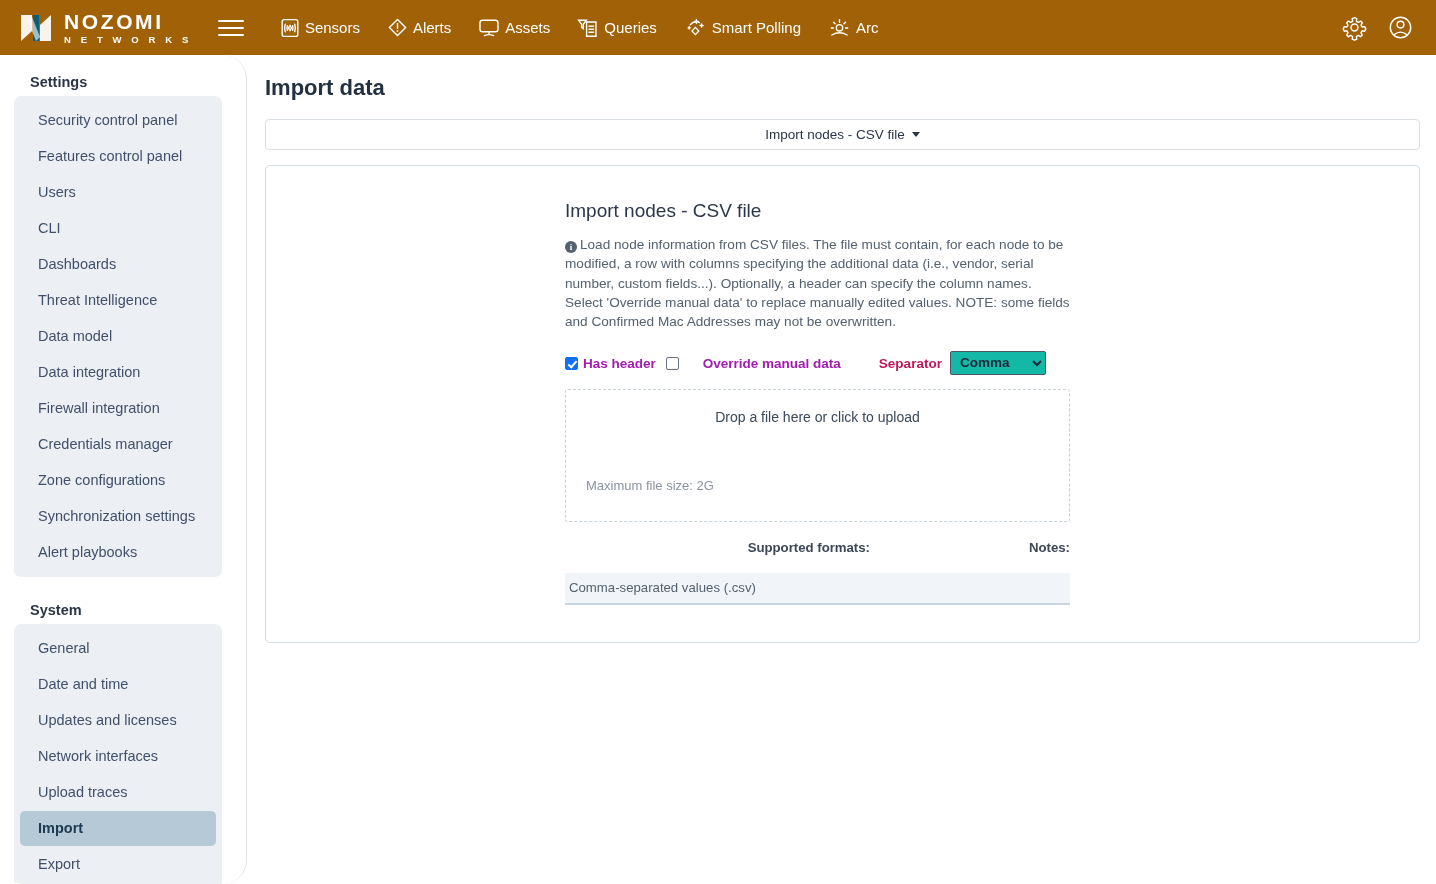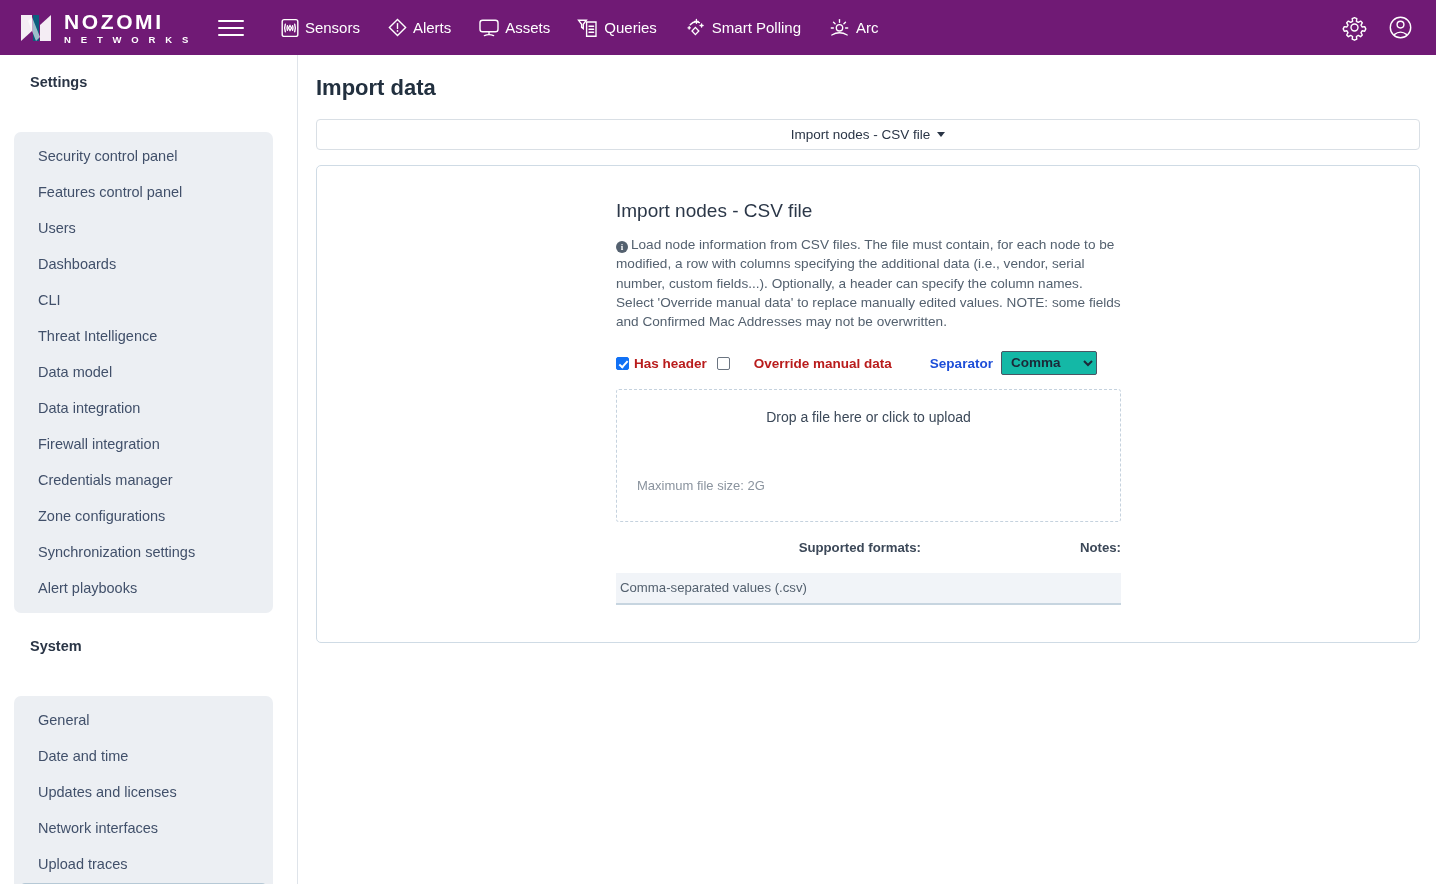--- a/index.html
+++ b/index.html
@@ -8,21 +8,21 @@
     width: 1436px; height: 884px;
     font-family: "Liberation Sans", sans-serif;
     background: #ffffff;
     color: #2a3546;
     overflow: hidden;
   }
 
   
   .topnav {
     height: 55px;
-    background: #701a75;
+    background: #a16207;
     display: flex;
     align-items: center;
     padding: 0 16px 0 18px;
     color: #ffffff;
   }
   .brand { display:flex; align-items:center; gap:10px; margin-right: 26px; }
   .brand-mark { width: 36px; height: 34px; flex: none; }
   .brand-text { display:flex; flex-direction:column; line-height:1; }
   .brand-name { font-size: 21px; font-weight: 700; letter-spacing: 2.6px; }
   .brand-sub { font-size: 9.5px; font-weight: 600; letter-spacing: 3.6px; margin-top: 3px; }
@@ -37,34 +37,34 @@
   }
   .navitem svg { display:block; }
   .nav-spacer { flex: 1 1 auto; }
   .iconbtn { width:40px; height:40px; display:flex; align-items:center; justify-content:center; cursor:pointer; margin-left: 6px; }
 
   
   .page { display:flex; height: 829px; }
 
   
   .sidebar {
-    width: 298px; flex:none;
+    width: 247px; flex:none;
     border-right: 1px solid #dfe4ea;
     padding: 0 24px 0 14px;
     overflow: hidden;
+    border-radius: 24px;
   }
   .side-section-title {
     font-size: 14.5px; font-weight: 700; color:#2a3546;
     padding: 19px 0 6px 16px;
   }
   .side-group {
     background: #eceff3;
     border-radius: 7px;
     padding: 6px 0;
-    margin-top: 36px;
   }
   .side-item {
     font-size: 14.5px;
     color: #41506a;
     padding: 10px 14px 10px 18px;
     margin: 1px 6px;
     border-radius: 5px;
     cursor: pointer;
     white-space: nowrap;
     line-height: 15px;
@@ -104,34 +104,34 @@
   .card-title { font-size: 19px; color:#2b3748; margin: 0 0 13px 0; }
   .desc { font-size: 13.6px; line-height: 19.3px; color:#54616f; margin:0; }
   .info-i {
     display:inline-block; width:12px; height:12px; border-radius:50%;
     background:#54616f; color:#fff; font-size:9px; font-weight:700;
     text-align:center; line-height:12px; font-style:normal;
     margin-right:3px; vertical-align:-1px; font-family:"Liberation Serif", serif;
   }
 
   .opts { display:flex; align-items:center; margin-top: 20px; font-size:13.5px; }
-  .opt { display:flex; align-items:center; font-weight:700; color:#b91c1c; white-space:nowrap; }
+  .opt { display:flex; align-items:center; font-weight:700; color:#a21caf; white-space:nowrap; }
   .cb {
     width:13px; height:13px; flex:none; margin-right:5px;
     border:1px solid #6a7480; border-radius:2px; background:#fff;
     position:relative; cursor:pointer;
   }
   .cb.checked { background:#1171f5; border-color:#1171f5; }
   .cb.checked::after {
     content:""; position:absolute; left:4px; top:1px;
     width:3px; height:7px; border:solid #fff; border-width:0 2px 2px 0;
     transform: rotate(42deg);
   }
   .opt + .opt { margin-left: 10px; gap: 19px; }
-  .sep-label { font-weight:700; color:#1d4ed8; margin-left: 38px; margin-right: 8px; text-align: right; }
+  .sep-label { font-weight:700; color:#be185d; margin-left: 38px; margin-right: 8px; text-align: right; }
   .sep-select {
     font-family:"Liberation Sans", sans-serif;
     font-size: 13.5px; font-weight:700; color:#1c2838;
     border:1px solid #4b5564; border-radius:2px;
     background:#14b8a6; padding: 2px 4px 3px 5px; width:96px;
     cursor:pointer;
   }
 
   .dropzone {
     margin-top: 14px;
@@ -278,22 +278,22 @@
 
 <div class="page">
 
   <div class="sidebar">
 
     <div class="side-section-title">Settings</div>
     <div class="side-group">
       <div class="side-item">Security control panel</div>
       <div class="side-item">Features control panel</div>
       <div class="side-item">Users</div>
+      <div class="side-item">CLI</div>
       <div class="side-item">Dashboards</div>
-      <div class="side-item">CLI</div>
       <div class="side-item">Threat Intelligence</div>
       <div class="side-item">Data model</div>
       <div class="side-item">Data integration</div>
       <div class="side-item">Firewall integration</div>
       <div class="side-item">Credentials manager</div>
       <div class="side-item">Zone configurations</div>
       <div class="side-item">Synchronization settings</div>
       <div class="side-item">Alert playbooks</div>
     </div>
 

